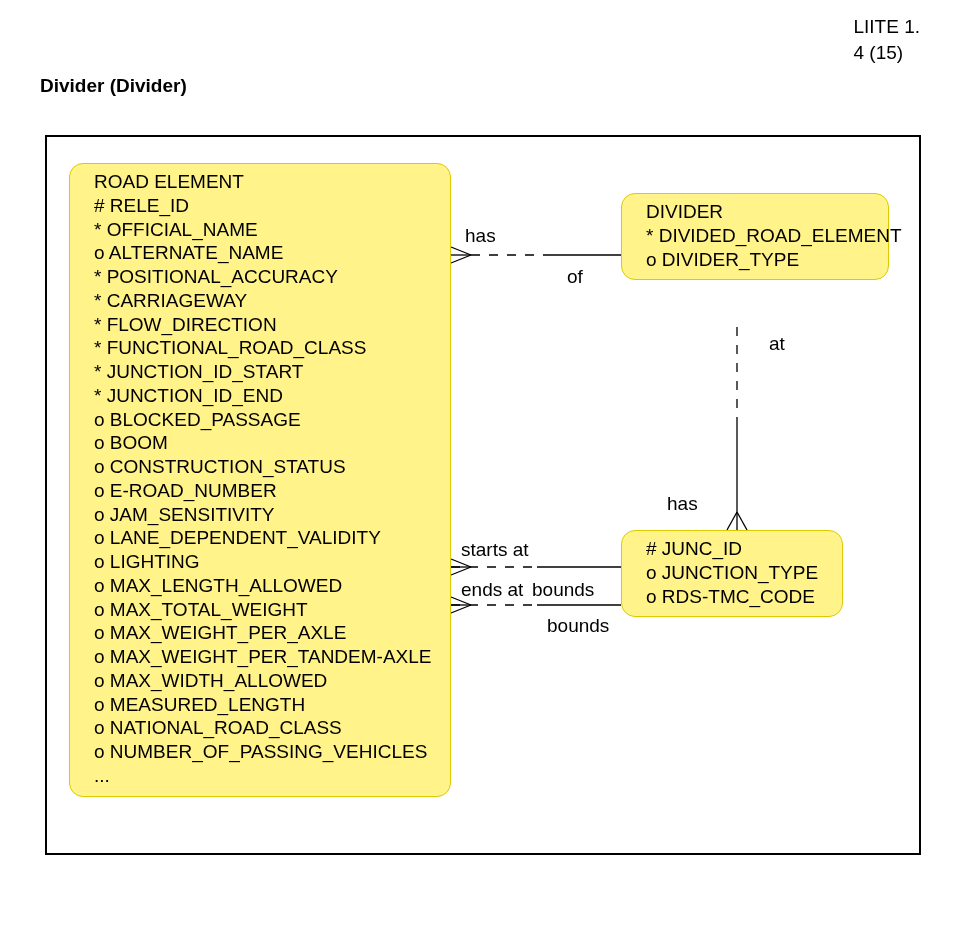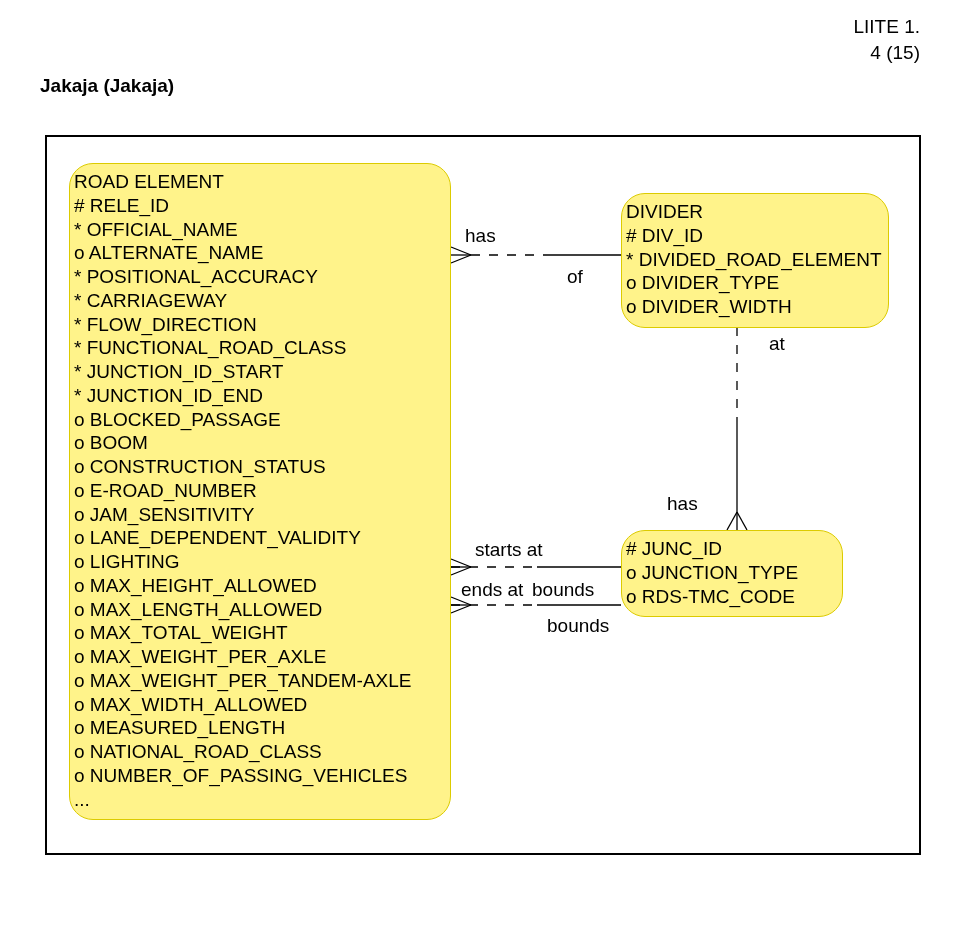--- a/index.html
+++ b/index.html
@@ -10,21 +10,20 @@
     color: #000;
     background: #fff;
     width: 960px;
     height: 926px;
     position: relative;
   }
   .header-right {
     position: absolute;
     top: 14px;
     right: 40px;
-    text-align: right;
     line-height: 1.35;
   }
   .section-title {
     position: absolute;
     left: 40px;
     top: 75px;
     font-weight: 700;
   }
   .diagram-frame {
     position: absolute;
@@ -32,22 +31,22 @@
     top: 135px;
     width: 876px;
     height: 720px;
     border: 2px solid #000;
   }
 
   .entity {
     position: absolute;
     background: #fff38a;
     border: 1.5px solid #dccb00;
-    border-radius: 24px;
-    padding: 6px 14px 8px 4px;
+    border-radius: 14px;
+    padding: 6px 14px 8px 24px;
     line-height: 1.25;
   }
   .entity .title { white-space: nowrap; }
   .entity .attrs div { white-space: nowrap; }
 
   
   .road-element {
     left: 22px;
     top: 26px;
     width: 382px;
@@ -74,21 +73,21 @@
   .dash { stroke-dasharray: 9 9; }
 </style>
 </head>
 <body>
 
 <div class="header-right">
   <div>LIITE 1.</div>
   <div>4 (15)</div>
 </div>
 
-<div class="section-title">Jakaja (Jakaja)</div>
+<div class="section-title">Divider (Divider)</div>
 
 <div class="diagram-frame">
 
   <svg class="rel" viewBox="0 0 876 720">
 
     <line x1="404" y1="110" x2="424" y2="118"></line>
     <line x1="404" y1="118" x2="424" y2="118"></line>
     <line x1="404" y1="126" x2="424" y2="118"></line>
 
     <line class="dash" x1="424" y1="118" x2="500" y2="118"></line>
@@ -129,52 +128,49 @@
         <div>* FUNCTIONAL_ROAD_CLASS</div>
         <div>* JUNCTION_ID_START</div>
         <div>* JUNCTION_ID_END</div>
         <div>o BLOCKED_PASSAGE</div>
         <div>o BOOM</div>
         <div>o CONSTRUCTION_STATUS</div>
         <div>o E-ROAD_NUMBER</div>
         <div>o JAM_SENSITIVITY</div>
         <div>o LANE_DEPENDENT_VALIDITY</div>
         <div>o LIGHTING</div>
-        <div>o MAX_HEIGHT_ALLOWED</div>
         <div>o MAX_LENGTH_ALLOWED</div>
         <div>o MAX_TOTAL_WEIGHT</div>
         <div>o MAX_WEIGHT_PER_AXLE</div>
         <div>o MAX_WEIGHT_PER_TANDEM-AXLE</div>
         <div>o MAX_WIDTH_ALLOWED</div>
         <div>o MEASURED_LENGTH</div>
         <div>o NATIONAL_ROAD_CLASS</div>
         <div>o NUMBER_OF_PASSING_VEHICLES</div>
       </div>
     <div>...</div>
   </div>
 
   <div class="entity divider-box">
     <div class="title">DIVIDER</div>
     <div class="attrs">
-        <div># DIV_ID</div>
         <div>* DIVIDED_ROAD_ELEMENT</div>
         <div>o DIVIDER_TYPE</div>
-        <div>o DIVIDER_WIDTH</div>
       </div>
   </div>
 
   <div class="entity junction-box">
     <div class="attrs">
         <div># JUNC_ID</div>
         <div>o JUNCTION_TYPE</div>
         <div>o RDS-TMC_CODE</div>
       </div>
   </div>
 
   <div class="lbl" style="left:418px; top:88px;">has</div>
   <div class="lbl" style="left:520px; top:129px;">of</div>
   <div class="lbl" style="left:722px; top:196px;">at</div>
   <div class="lbl" style="left:620px; top:356px;">has</div>
-  <div class="lbl" style="left:428px; top:402px;">starts at</div>
+  <div class="lbl" style="left:414px; top:402px;">starts at</div>
   <div class="lbl" style="left:414px; top:442px;">ends at</div>
   <div class="lbl" style="left:485px; top:442px;">bounds</div>
   <div class="lbl" style="left:500px; top:478px;">bounds</div>
 </div>
 
 </body></html>

